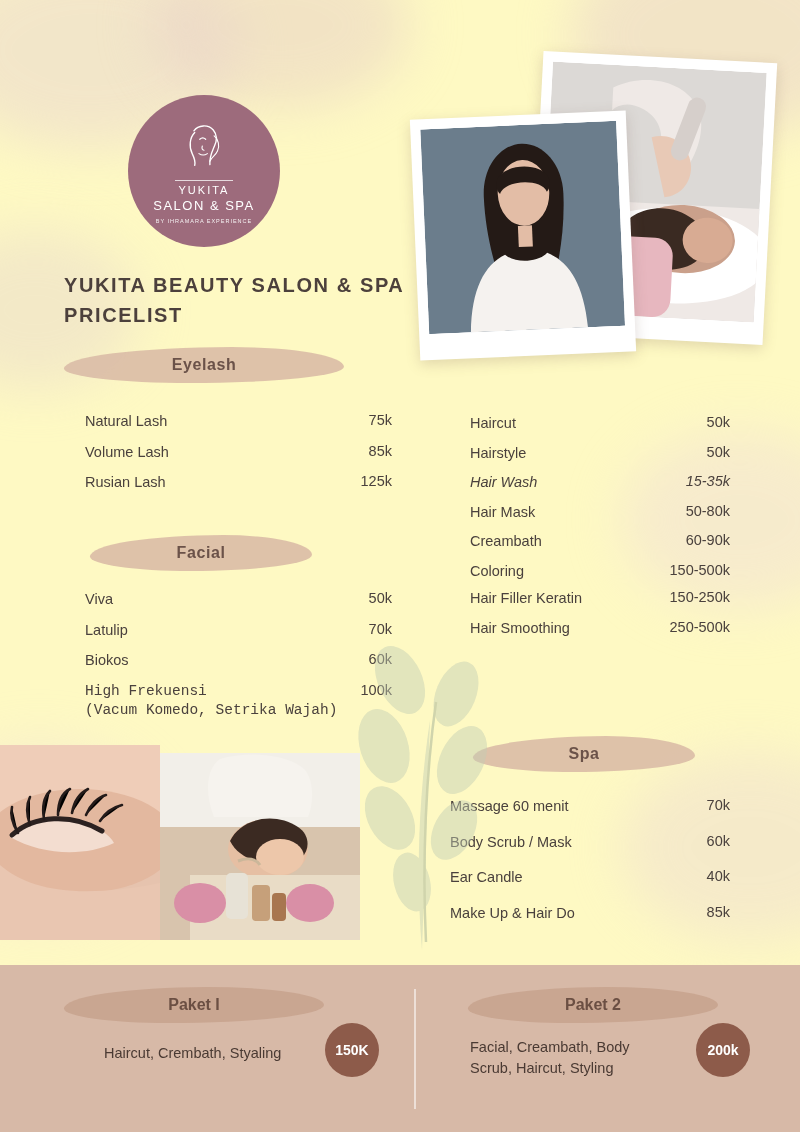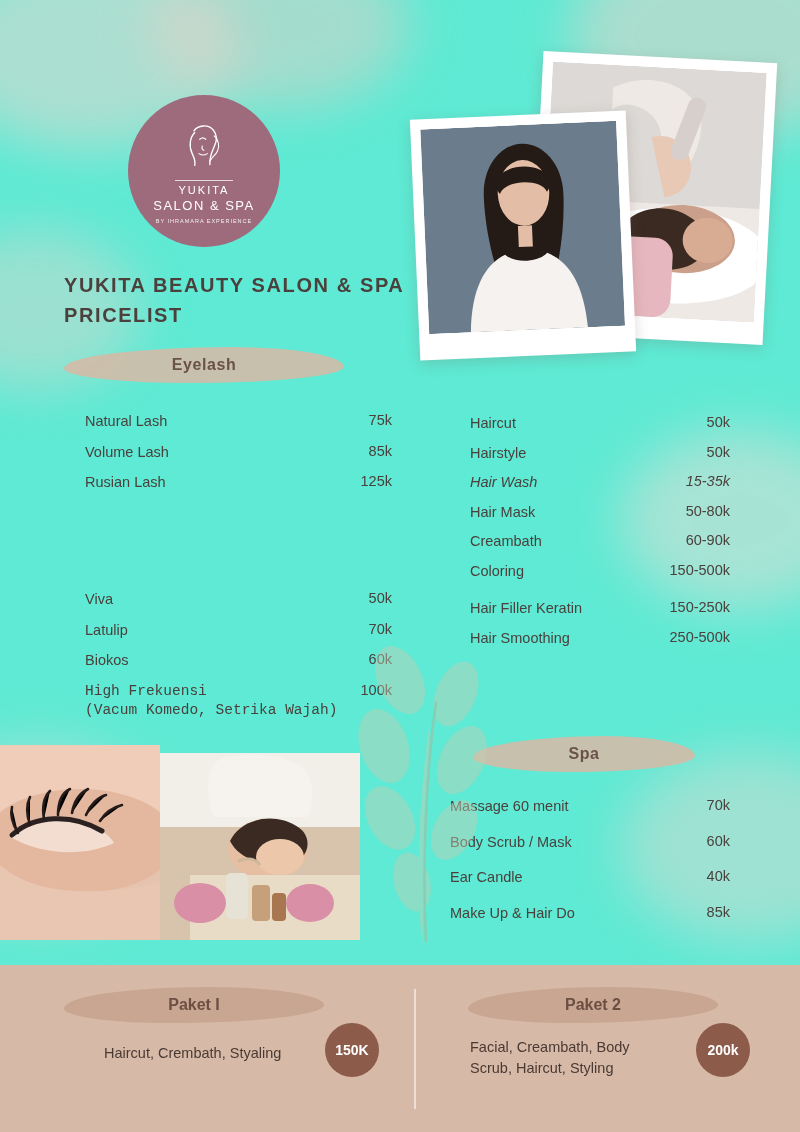--- a/index.html
+++ b/index.html
@@ -4,21 +4,21 @@
 <style>
   html,body{margin:0;padding:0;}
   body{
     width:800px;height:1132px;
     font-family:"Liberation Sans", sans-serif;
     background:#fdf1ee;
     position:relative;
     overflow:hidden;
     color:#4a3f3c;
   }
-  .page{position:absolute;inset:0;background:#5eead4;}
+  .page{position:absolute;inset:0;background:#fef9c3;}
 
   
   .blob{position:absolute;border-radius:50%;filter:blur(26px);opacity:.55;}
   .b1{width:300px;height:200px;left:-60px;top:-50px;background:#ead7cf;}
   .b2{width:260px;height:170px;left:150px;top:-60px;background:#e7cfc6;opacity:.5;}
   .b3{width:300px;height:210px;right:-70px;top:-70px;background:#e9d3ca;}
   .b4{width:210px;height:160px;left:-70px;top:230px;background:#e6d6cd;opacity:.45;}
   .b5{width:240px;height:180px;right:-60px;top:430px;background:#f0ded6;opacity:.5;}
   .b6{width:260px;height:190px;right:-80px;bottom:190px;background:#ecd9d2;opacity:.45;}
   .b7{width:240px;height:180px;left:-80px;bottom:210px;background:#ecdcd5;opacity:.4;}
@@ -164,20 +164,24 @@
     <div class="row">
       <div class="nm">Volume Lash</div>
       <div class="pr">85k</div>
     </div>
     <div class="row">
       <div class="nm">Rusian Lash</div>
       <div class="pr">125k</div>
     </div>
   </div>
 
+  <div class="band" style="left:90px;top:535px;width:222px;">
+    <div class="paint"></div>
+    <span>Facial</span>
+  </div>
   <div class="list" style="left:85px;top:590px;width:307px;">
     <div class="row">
       <div class="nm">Viva</div>
       <div class="pr">50k</div>
     </div>
     <div class="row">
       <div class="nm">Latulip</div>
       <div class="pr">70k</div>
     </div>
     <div class="row">
@@ -205,21 +209,21 @@
       <div class="pr">15-35k</div>
     </div>
     <div class="row" style="margin-bottom:10px;">
       <div class="nm">Hair Mask</div>
       <div class="pr">50-80k</div>
     </div>
     <div class="row" style="margin-bottom:10px;">
       <div class="nm">Creambath</div>
       <div class="pr">60-90k</div>
     </div>
-    <div class="row" style="margin-bottom:18px;">
+    <div class="row" style="margin-bottom:8px;">
       <div class="nm">Coloring</div>
       <div class="pr">150-500k</div>
     </div>
     <div class="row" style="margin-bottom:10px;">
       <div class="nm">Hair Filler Keratin</div>
       <div class="pr">150-250k</div>
     </div>
     <div class="row" style="margin-bottom:10px;">
       <div class="nm">Hair Smoothing</div>
       <div class="pr">250-500k</div>

